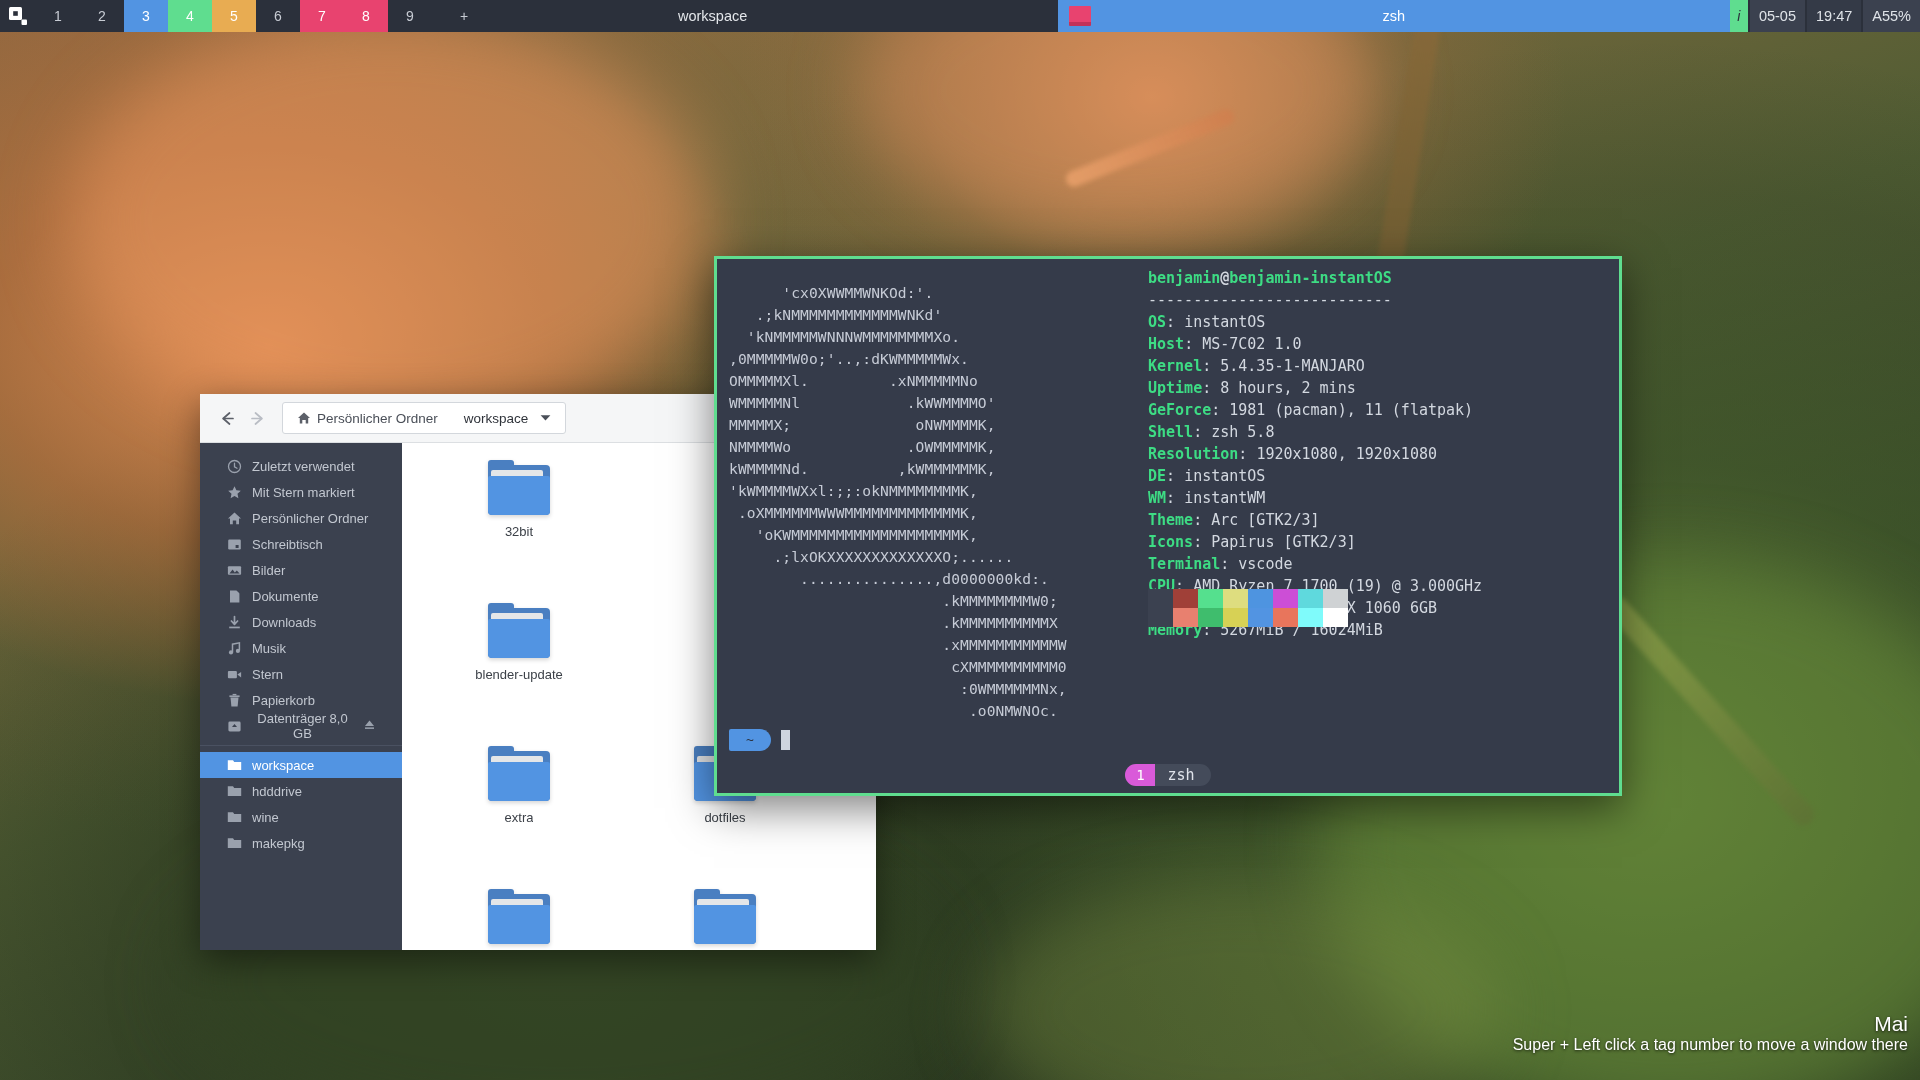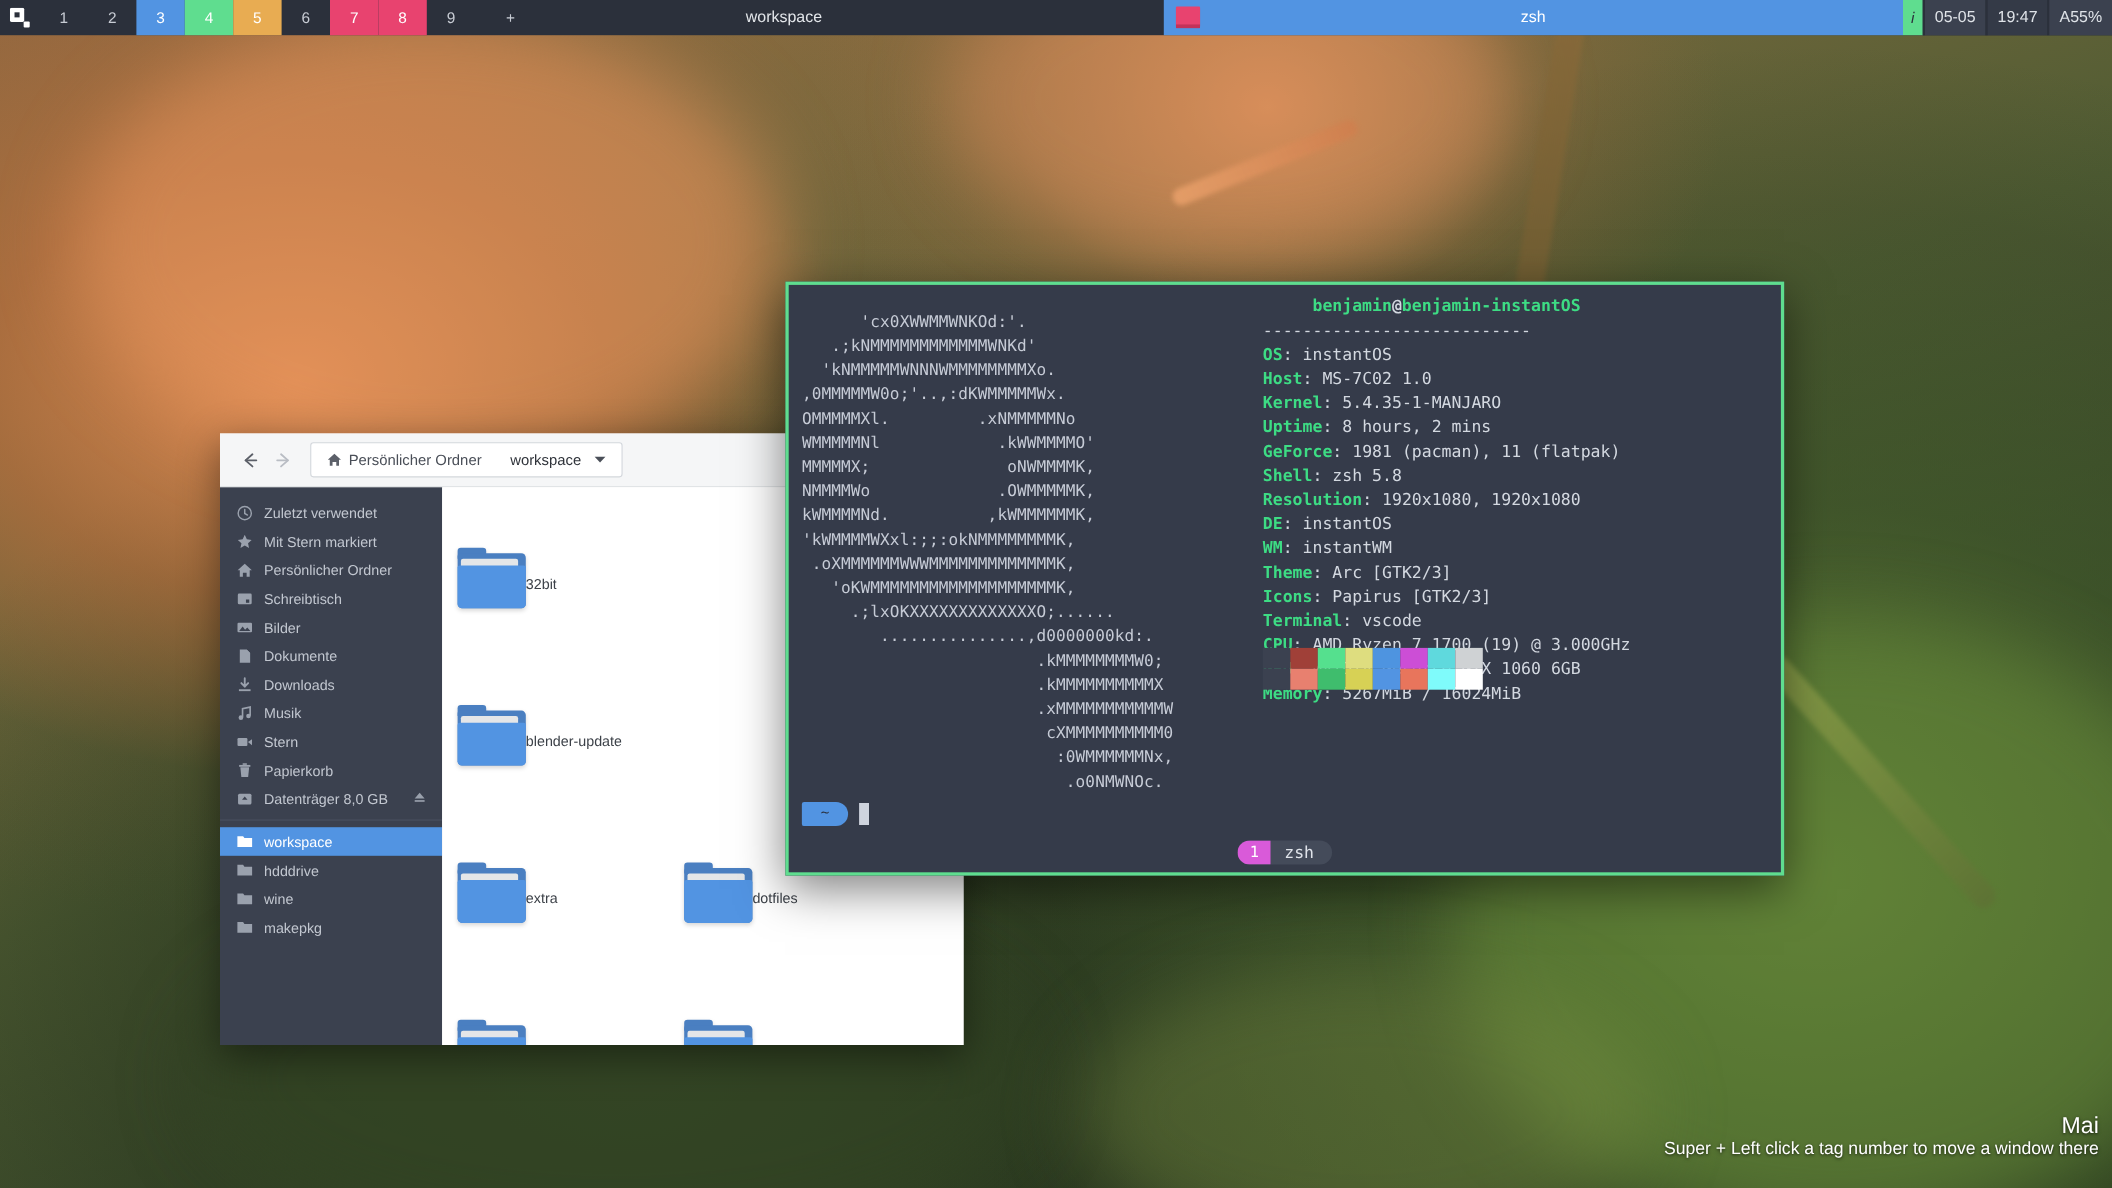--- a/index.html
+++ b/index.html
@@ -187,21 +187,21 @@
     color: #c6cad2;
     padding-top: 10px;
     flex: 0 0 202px;
     overflow: hidden;
   }
   .side-item {
     height: 26px;
     display: flex;
     align-items: center;
     gap: 10px;
-    padding: 0 14px;
+    padding: 0 26px;
     font-size: 13px;
     color: #c2c7d0;
     text-align: center;
   }
   .side-item.selected { background: #5294e2; color: #ffffff; }
   .side-ico {
     width: 16px; height: 16px;
     flex: 0 0 16px;
     display: flex; align-items: center; justify-content: center;
     color: #9aa1ad;
@@ -220,21 +220,21 @@
   #file-grid {
     display: grid;
     grid-template-columns: repeat(2, 206px);
     row-gap: 14px;
     padding-left: 14px;
   }
   .file-cell {
     width: 206px;
     height: 129px;
     display: flex;
-    flex-direction: row;
+    flex-direction: column;
     align-items: center;
     justify-content: flex-start;
   }
   .folder-ico {
     width: 62px; height: 50px;
     position: relative;
     margin-top: 4px;
     filter: drop-shadow(0 2px 2px rgba(0,0,0,0.16));
   }
   .folder-back {
@@ -312,21 +312,21 @@
   #info-block {
     position: absolute;
     left: 431px;
     top: 8px;
     font-family: "DejaVu Sans Mono", monospace;
     font-size: 15px;
     line-height: 22px;
   }
   .info-line { white-space: pre; color: #d3d8e0; }
   .info-key { color: #3ddc84; font-weight: bold; }
-  .user-line { color: #3ddc84; font-weight: bold; text-align: center; }
+  .user-line { color: #3ddc84; font-weight: bold; }
   .at-sym { color: #d3d8e0; font-weight: bold; }
   .rule { color: #d3d8e0; }
   #palette {
     position: absolute;
     left: 431px;
     top: 330px;
   }
   .pal-row { display: flex; }
   .sw { width: 25px; height: 19px; }
   #prompt-row {

